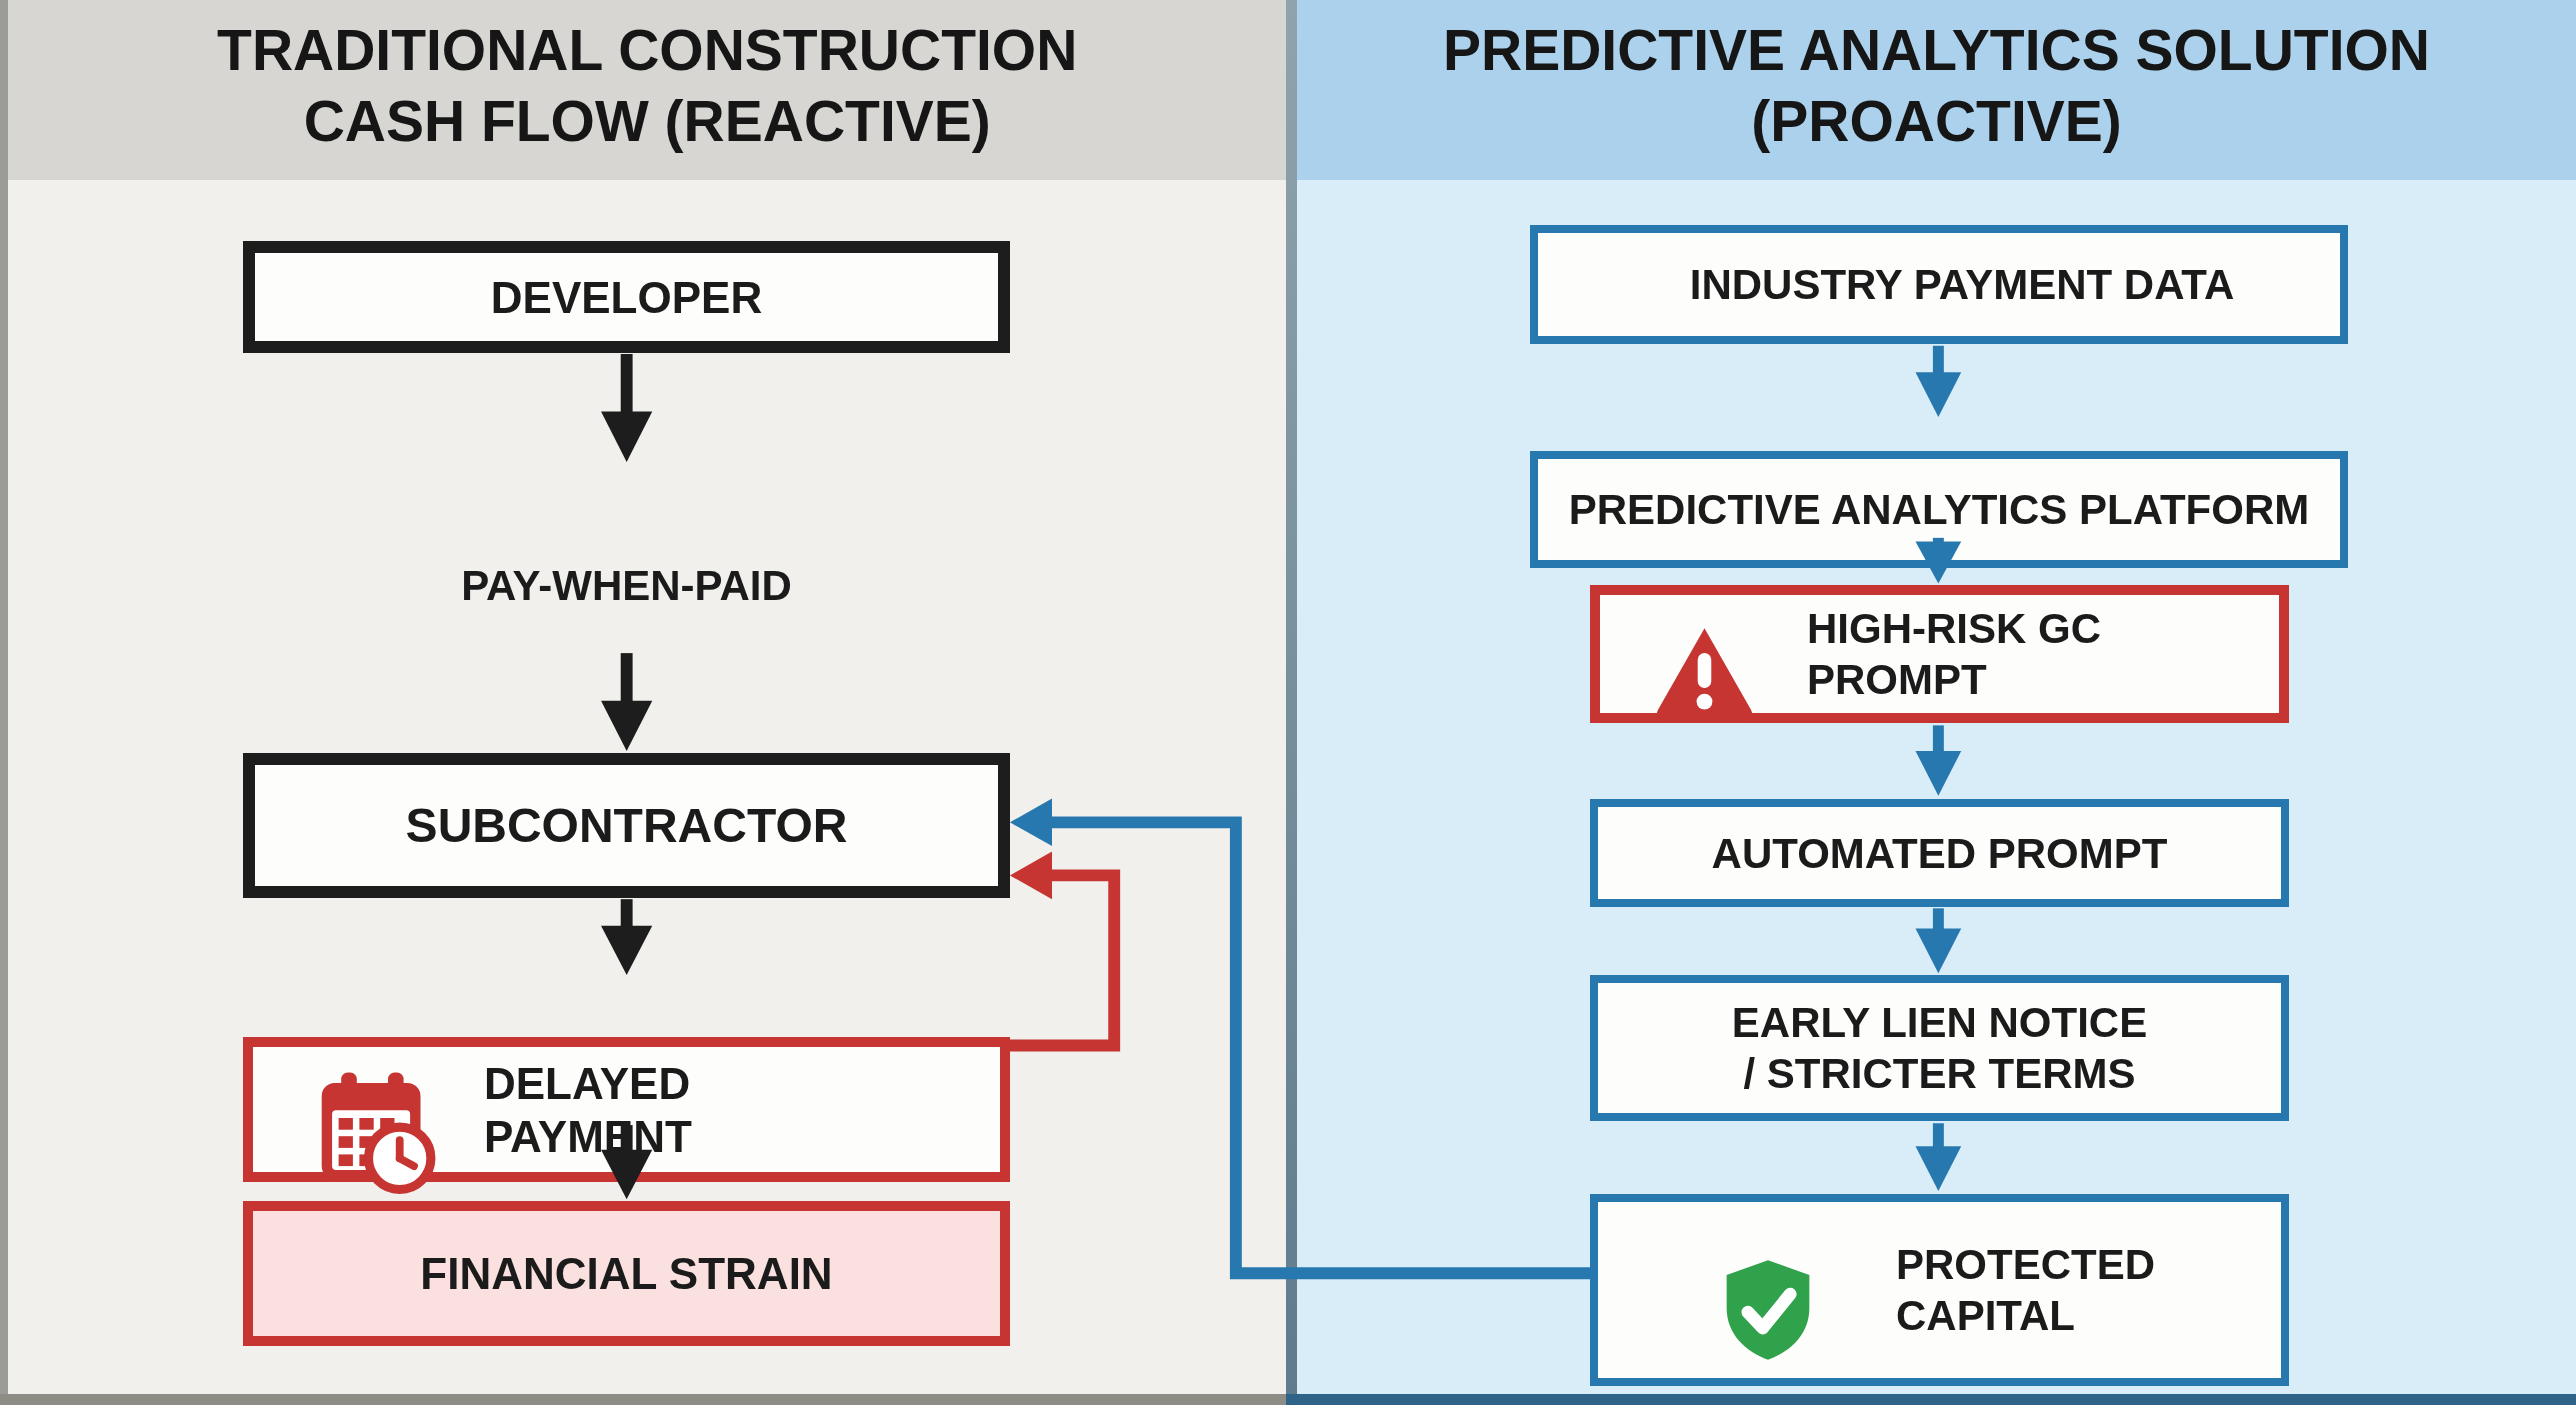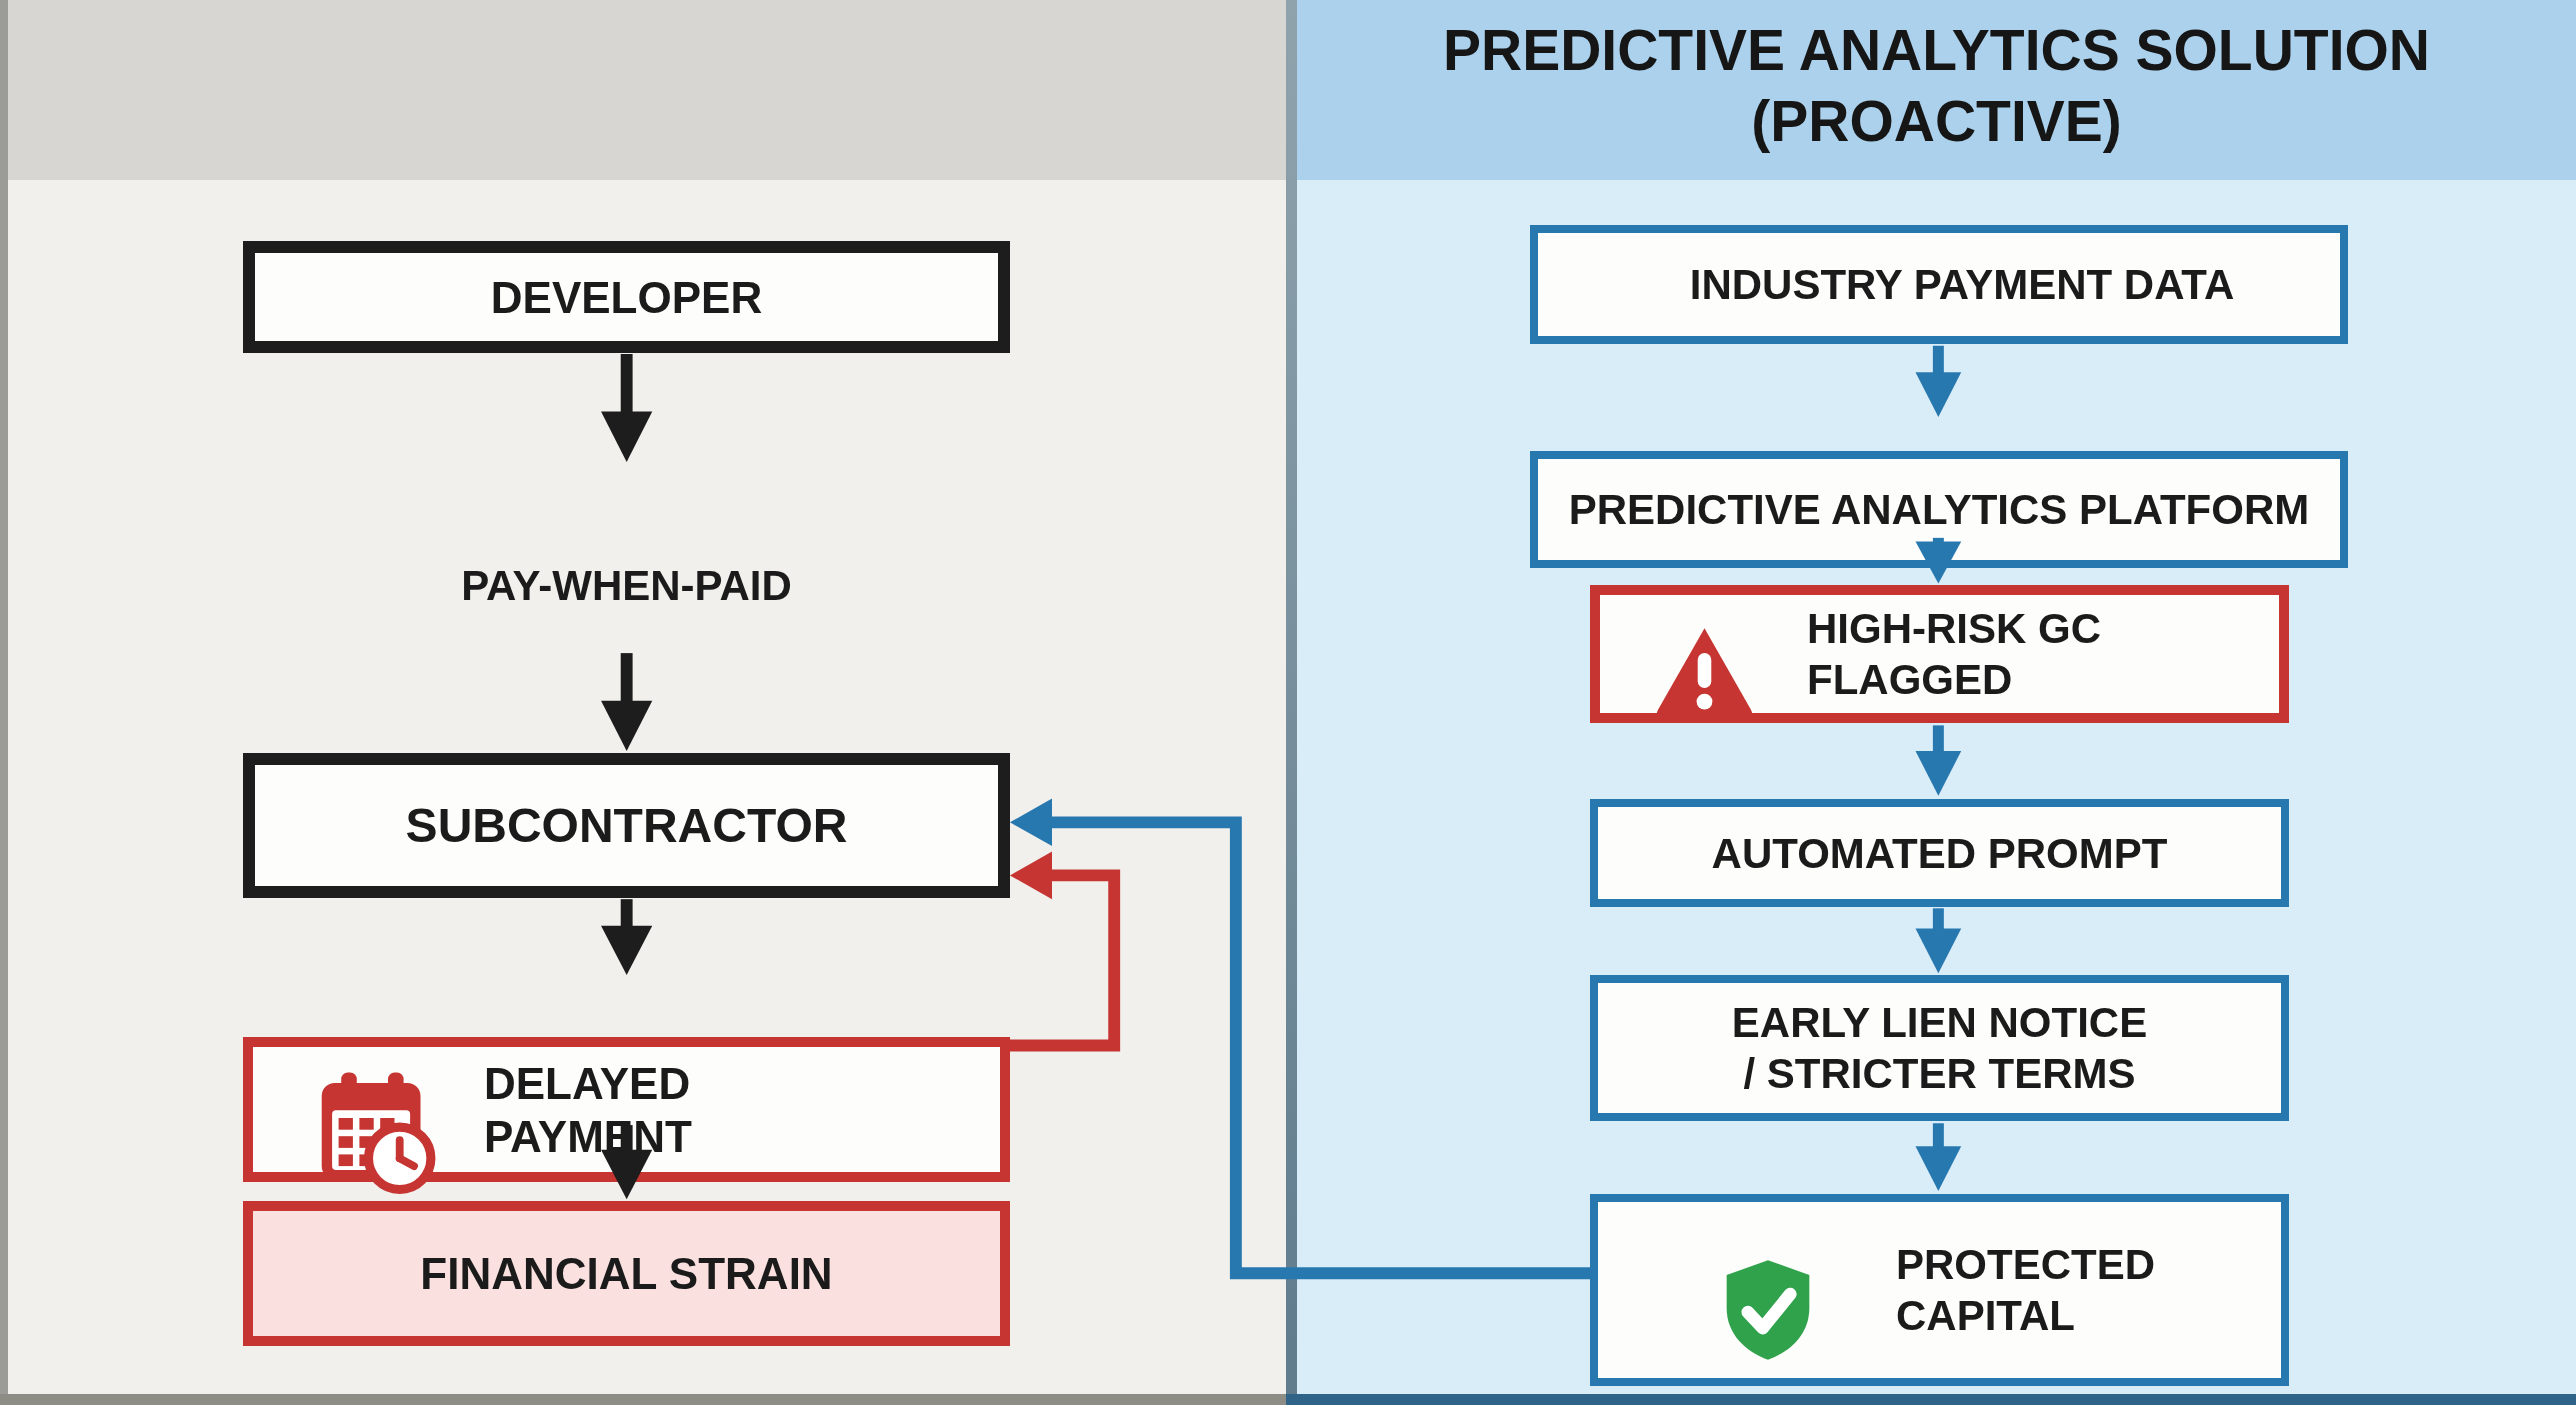--- a/index.html
+++ b/index.html
@@ -59,20 +59,22 @@
     <div class="header"></div>
   </div>
   <div class="panel-right">
     <div class="header"></div>
   </div>
   <div class="edge-left"></div>
   <div class="divider"></div>
   <div class="bottom-band-left"></div>
   <div class="bottom-band-right"></div>
 
+  <div class="panel-title" style="left:8.2px;width:1278px;">TRADITIONAL CONSTRUCTION
+CASH FLOW (REACTIVE)</div>
   <div class="panel-title" style="left:1297px;width:1279px;">PREDICTIVE ANALYTICS SOLUTION
 (PROACTIVE)</div>
 
   <div class="node b-black f-left" style="left:243px;top:241px;width:767px;height:112px;">
     <span class="label">DEVELOPER</span>
   </div>
 
 
   <div class="free-label" style="left:243px;top:562px;width:767px;text-align:center;">PAY-WHEN-PAID</div>
 
@@ -119,21 +121,21 @@
 
   <div class="node b-red f-right row" style="left:1590px;top:585px;width:699px;height:138px;padding-left:48px;gap:46px;">
     <span class="icon">
       <svg width="113" height="113" viewBox="0 0 100 100">
         <path d="M50 9 L91 81 Q96 91 84 91 L16 91 Q4 91 9 81 Z" fill="#c63531"></path>
         <rect x="44" y="31" width="12" height="31" rx="6" fill="#ffffff"></rect>
         <circle cx="50" cy="74" r="7" fill="#ffffff"></circle>
       </svg>
     </span>
     <span class="label">HIGH-RISK GC
-FLAGGED</span>
+PROMPT</span>
   </div>
 
   <div class="node b-blue f-right" style="left:1590px;top:799px;width:699px;height:108px;">
     <span class="label">AUTOMATED PROMPT</span>
   </div>
 
   <div class="node b-blue f-right" style="left:1590px;top:975px;width:699px;height:146px;">
     <span class="label">EARLY LIEN NOTICE
 / STRICTER TERMS</span>
   </div>

